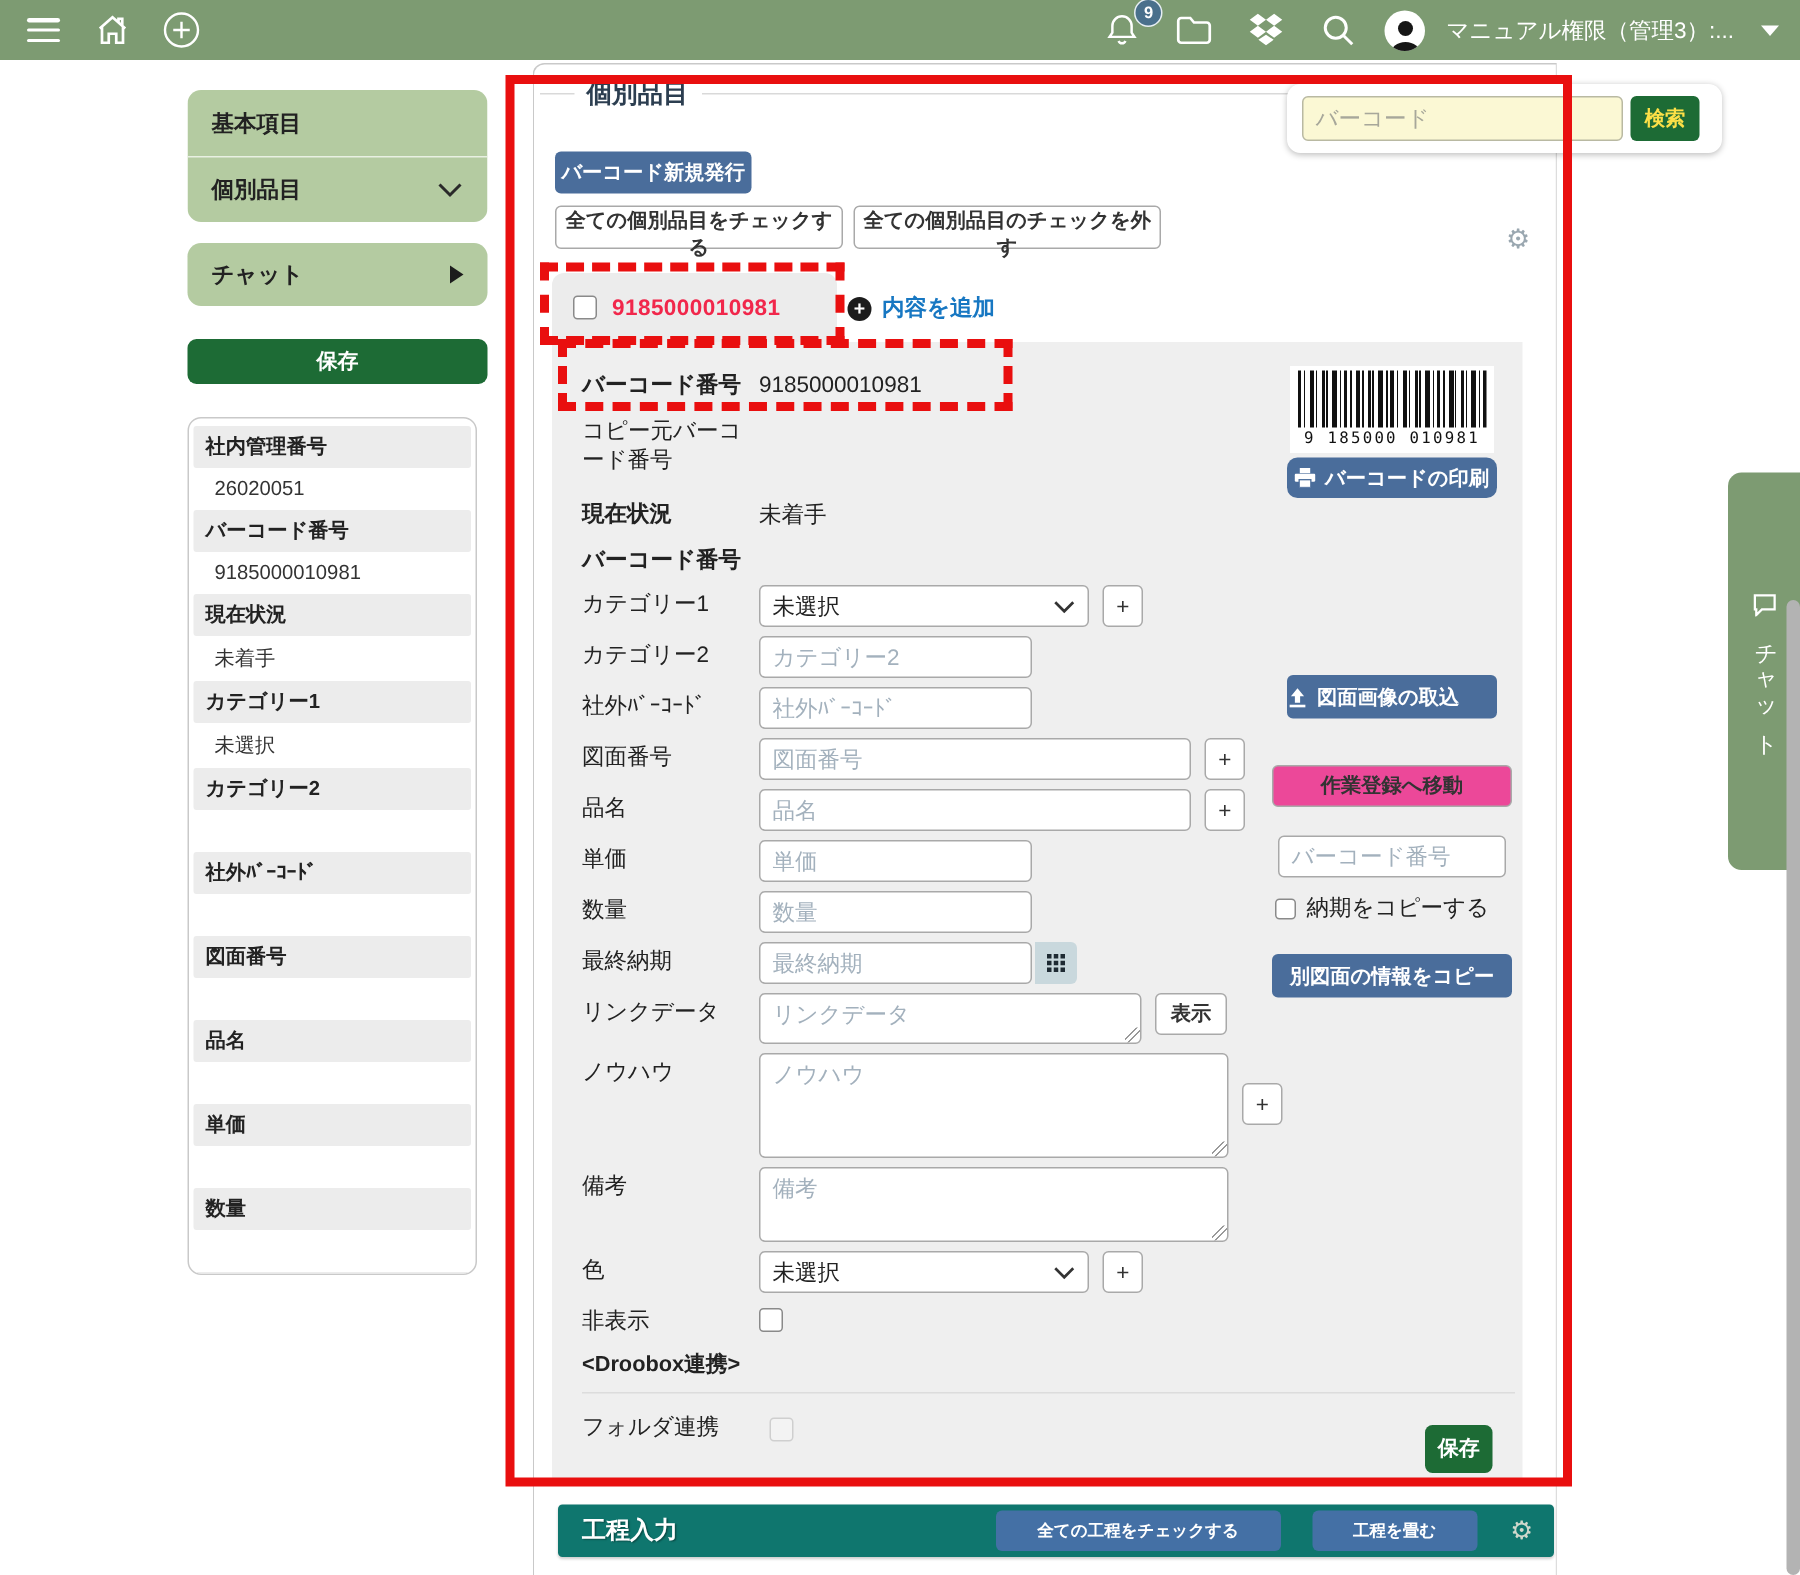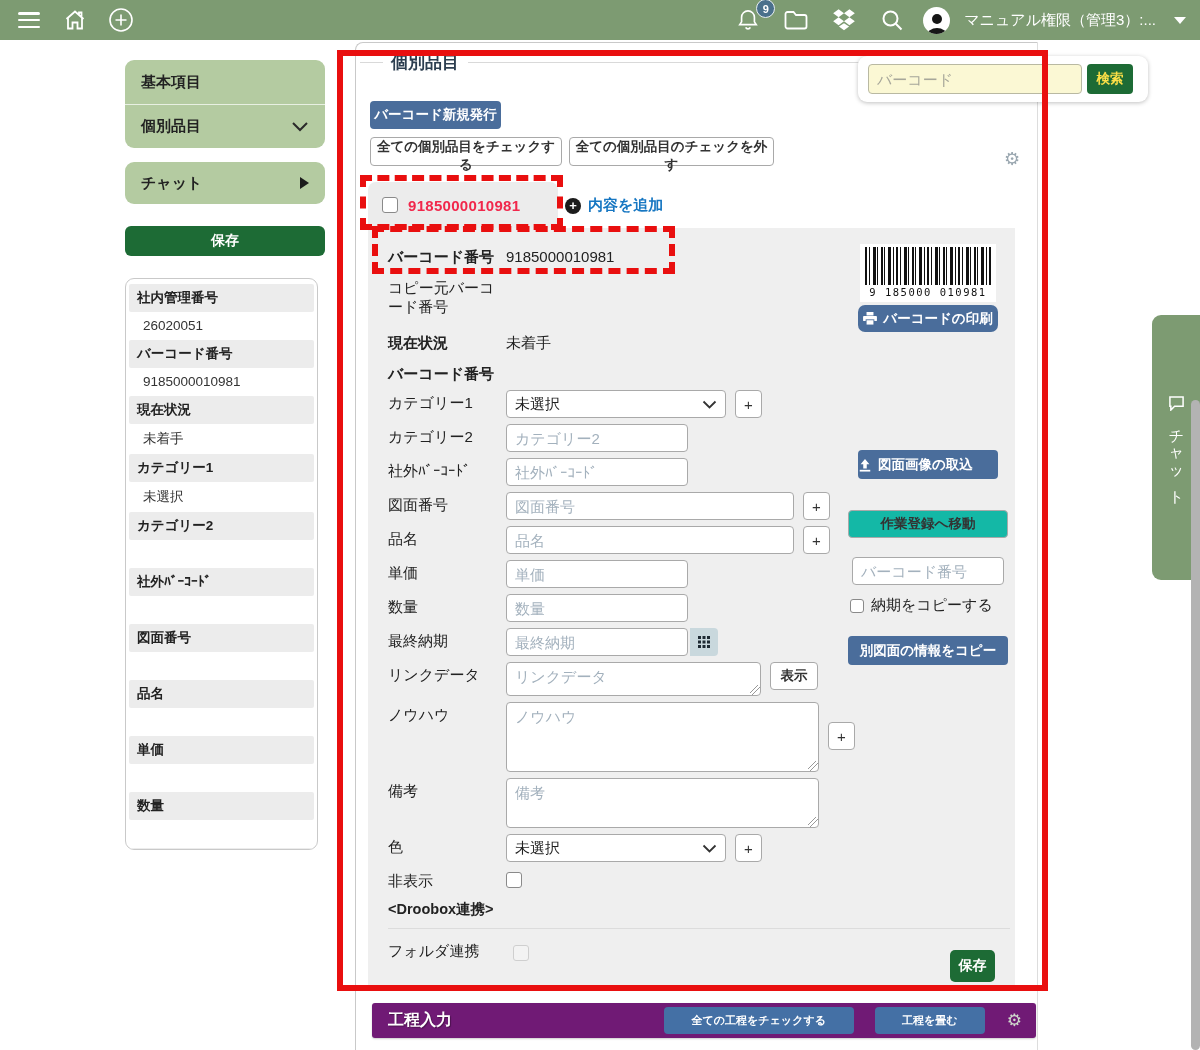--- a/index.html
+++ b/index.html
@@ -87,33 +87,33 @@
   .showbtn { width:48px; height:28px; margin-left:9px; background:#fff; border:1px solid #a9a9a9; border-radius:4px; font-weight:bold; font-size:13.5px; color:#333; cursor:pointer; flex:none; }
 
   
   .abs { position:absolute; }
   .barcode-box { left:492px; top:16px; width:136px; height:58px; background:#fff; padding:3px 5px 0 5px; }
   .bars { height:38px; background:
       repeating-linear-gradient(90deg,#111 0 2px,transparent 2px 4px,#111 4px 5px,transparent 5px 8px,#111 8px 11px,transparent 11px 12px,#111 12px 13px,transparent 13px 16px,#111 16px 18px,transparent 18px 19px,#111 19px 20px,transparent 20px 23px,#111 23px 26px,transparent 26px 28px,#111 28px 29px,transparent 29px 31px); }
   .bar-digits { font-size:10.5px; letter-spacing:1.5px; color:#111; text-align:center; margin-top:1px; white-space:nowrap; font-family:"DejaVu Sans Mono","Liberation Mono",monospace; }
   .btn-print { left:490px; top:77px; width:140px; height:27px; border-radius:7px; display:flex; align-items:center; justify-content:center; gap:6px; }
   .btn-import { left:490px; top:222px; width:140px; height:29px; display:flex; align-items:center; gap:6px; }
-  .btn-gotowork { left:480px; top:282px; width:160px; height:28px; background:#14b8a6; border:1px solid #a9a9a9; border-radius:4px; font-weight:bold; font-size:13.5px; color:#333; cursor:pointer; }
+  .btn-gotowork { left:480px; top:282px; width:160px; height:28px; background:#ec4899; border:1px solid #a9a9a9; border-radius:4px; font-weight:bold; font-size:13.5px; color:#333; cursor:pointer; }
   .in-barcode2 { left:484px; top:329px; width:152px; }
   .copy-due { left:482px; top:368px; display:flex; align-items:center; gap:7px; }
   .copy-due .chk { width:14px; height:14px; }
   .copy-due span { font-size:15px; }
   .btn-copyother { left:480px; top:408px; width:160px; height:29px; }
   .droo-head { left:20px; top:672px; width:622px; font-weight:bold; font-size:14.5px; border-bottom:1px solid #dcdcdc; padding-bottom:9px; }
   .folder-row { left:20px; top:714px; display:flex; align-items:flex-end; gap:34px; }
   .chk-disabled { border-color:#cfcfcf; background:#f3f3f3; cursor:default; }
   .btn-save-form { left:582px; top:722px; width:45px; height:32px; background:#1d6b35; color:#fff; font-weight:bold; font-size:14px; border:none; border-radius:5px; cursor:pointer; }
 
   
-  .process-bar { position:absolute; left:372px; top:1003px; width:664px; height:35px; background:#701a75; border-radius:3px; display:flex; align-items:center; z-index:2; box-shadow:0 1px 2px rgba(0,0,0,.2); }
+  .process-bar { position:absolute; left:372px; top:1003px; width:664px; height:35px; background:#0f766e; border-radius:3px; display:flex; align-items:center; z-index:2; box-shadow:0 1px 2px rgba(0,0,0,.2); }
   .pb-title { color:#fff; font-weight:bold; font-size:16px; margin-left:16px; text-shadow:1px 1px 1px rgba(0,0,0,.35); }
   .pb-btn { height:27px; background:#4470a5; color:#fff; border:none; border-radius:4px; font-weight:bold; font-size:11px; cursor:pointer; }
   .pb-check { margin-left:auto; width:190px; }
   .pb-fold { margin-left:21px; width:110px; }
   .pb-gear { color:#cfd8cc; font-size:17px; margin-left:22px; margin-right:14px; cursor:pointer; }
 
   
   .chat-tab { position:absolute; left:1152px; top:315px; width:48px; height:265px; background:#7d9b72; border-radius:9px 0 0 9px; display:flex; flex-direction:column; align-items:center; justify-content:center; gap:8px; cursor:pointer; z-index:5; }
   .chat-tab .vtext { writing-mode:vertical-rl; color:#fff; font-size:15px; letter-spacing:3px; }
   .scroll-thumb { position:absolute; left:1191px; top:400px; width:9px; height:650px; background:#b3b3b3; border-radius:5px; z-index:6; }

